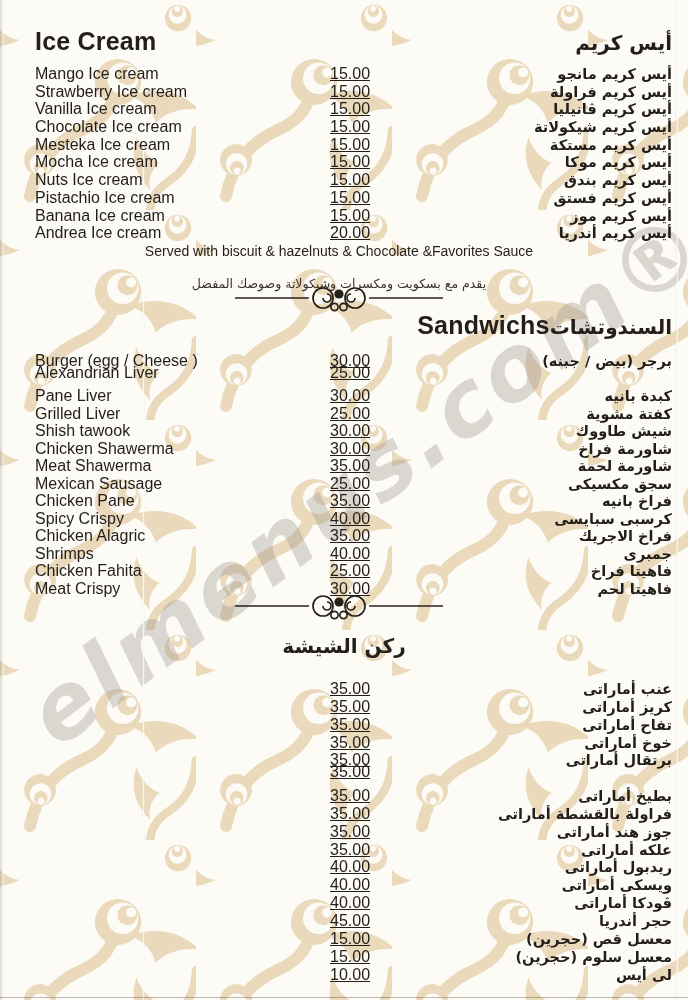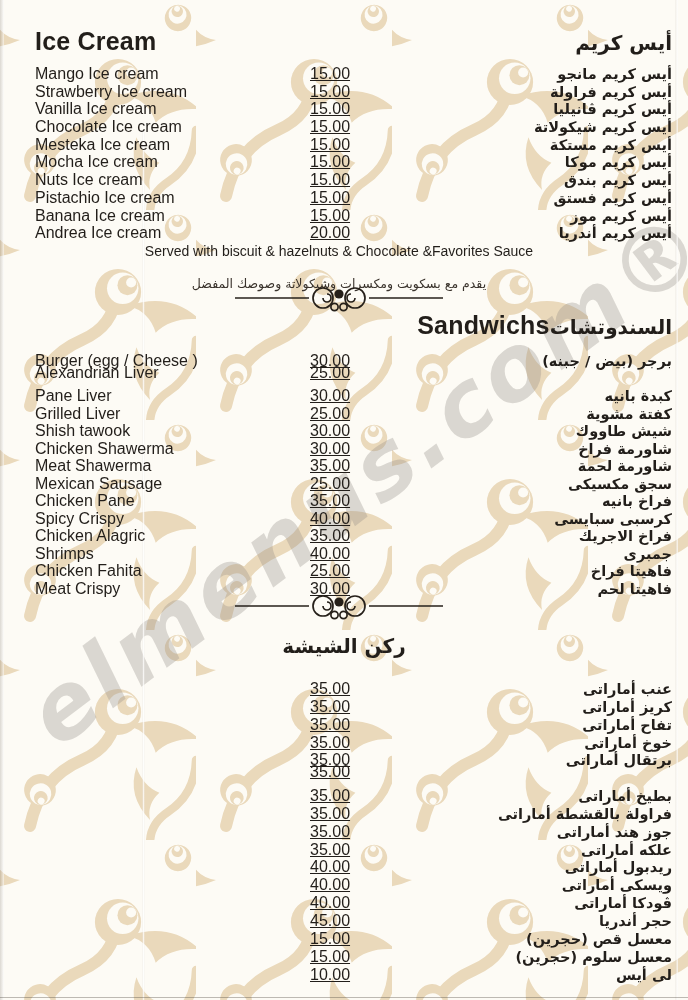--- a/index.html
+++ b/index.html
@@ -36,21 +36,21 @@
     justify-content:space-between;align-items:baseline;}
   .sec-head .en{font-size:25px;font-weight:bold;letter-spacing:0.2px;}
   .sec-head .ar{font-size:20px;font-weight:bold;
     font-family:"DejaVu Sans",sans-serif;direction:rtl;}
   #head-icecream{top:27px;}
   #head-sandwich{top:311px;justify-content:flex-end;}
   .rows{position:absolute;left:35px;right:16px;}
   #rows-icecream{top:59px;}
   #rows-sandwich{top:346px;}
   #rows-shisha{top:674px;}
-  .row{display:flex;align-items:baseline;line-height:1.08;height:17.7px;}
+  .row{display:flex;align-items:baseline;line-height:1.08;height:17.7px;gap:20px;}
   #rows-sandwich .row{height:17.5px;}
   #rows-shisha .row{height:17.85px;}
   .row .en{width:275px;font-size:16px;white-space:nowrap;overflow:visible;}
   .row .price{width:62px;font-size:16px;text-decoration:underline;}
   .row .ar{flex:1;text-align:right;direction:rtl;white-space:nowrap;
     font-family:"DejaVu Sans",sans-serif;font-weight:bold;font-size:14.5px;margin-top:8px;}
   .note-en{position:absolute;left:0;right:10px;top:243px;text-align:center;
     font-size:14px;}
   .note-ar{position:absolute;left:0;right:10px;top:276px;text-align:center;
     font-family:"DejaVu Sans",sans-serif;font-size:12.5px;color:#3a332c;}

